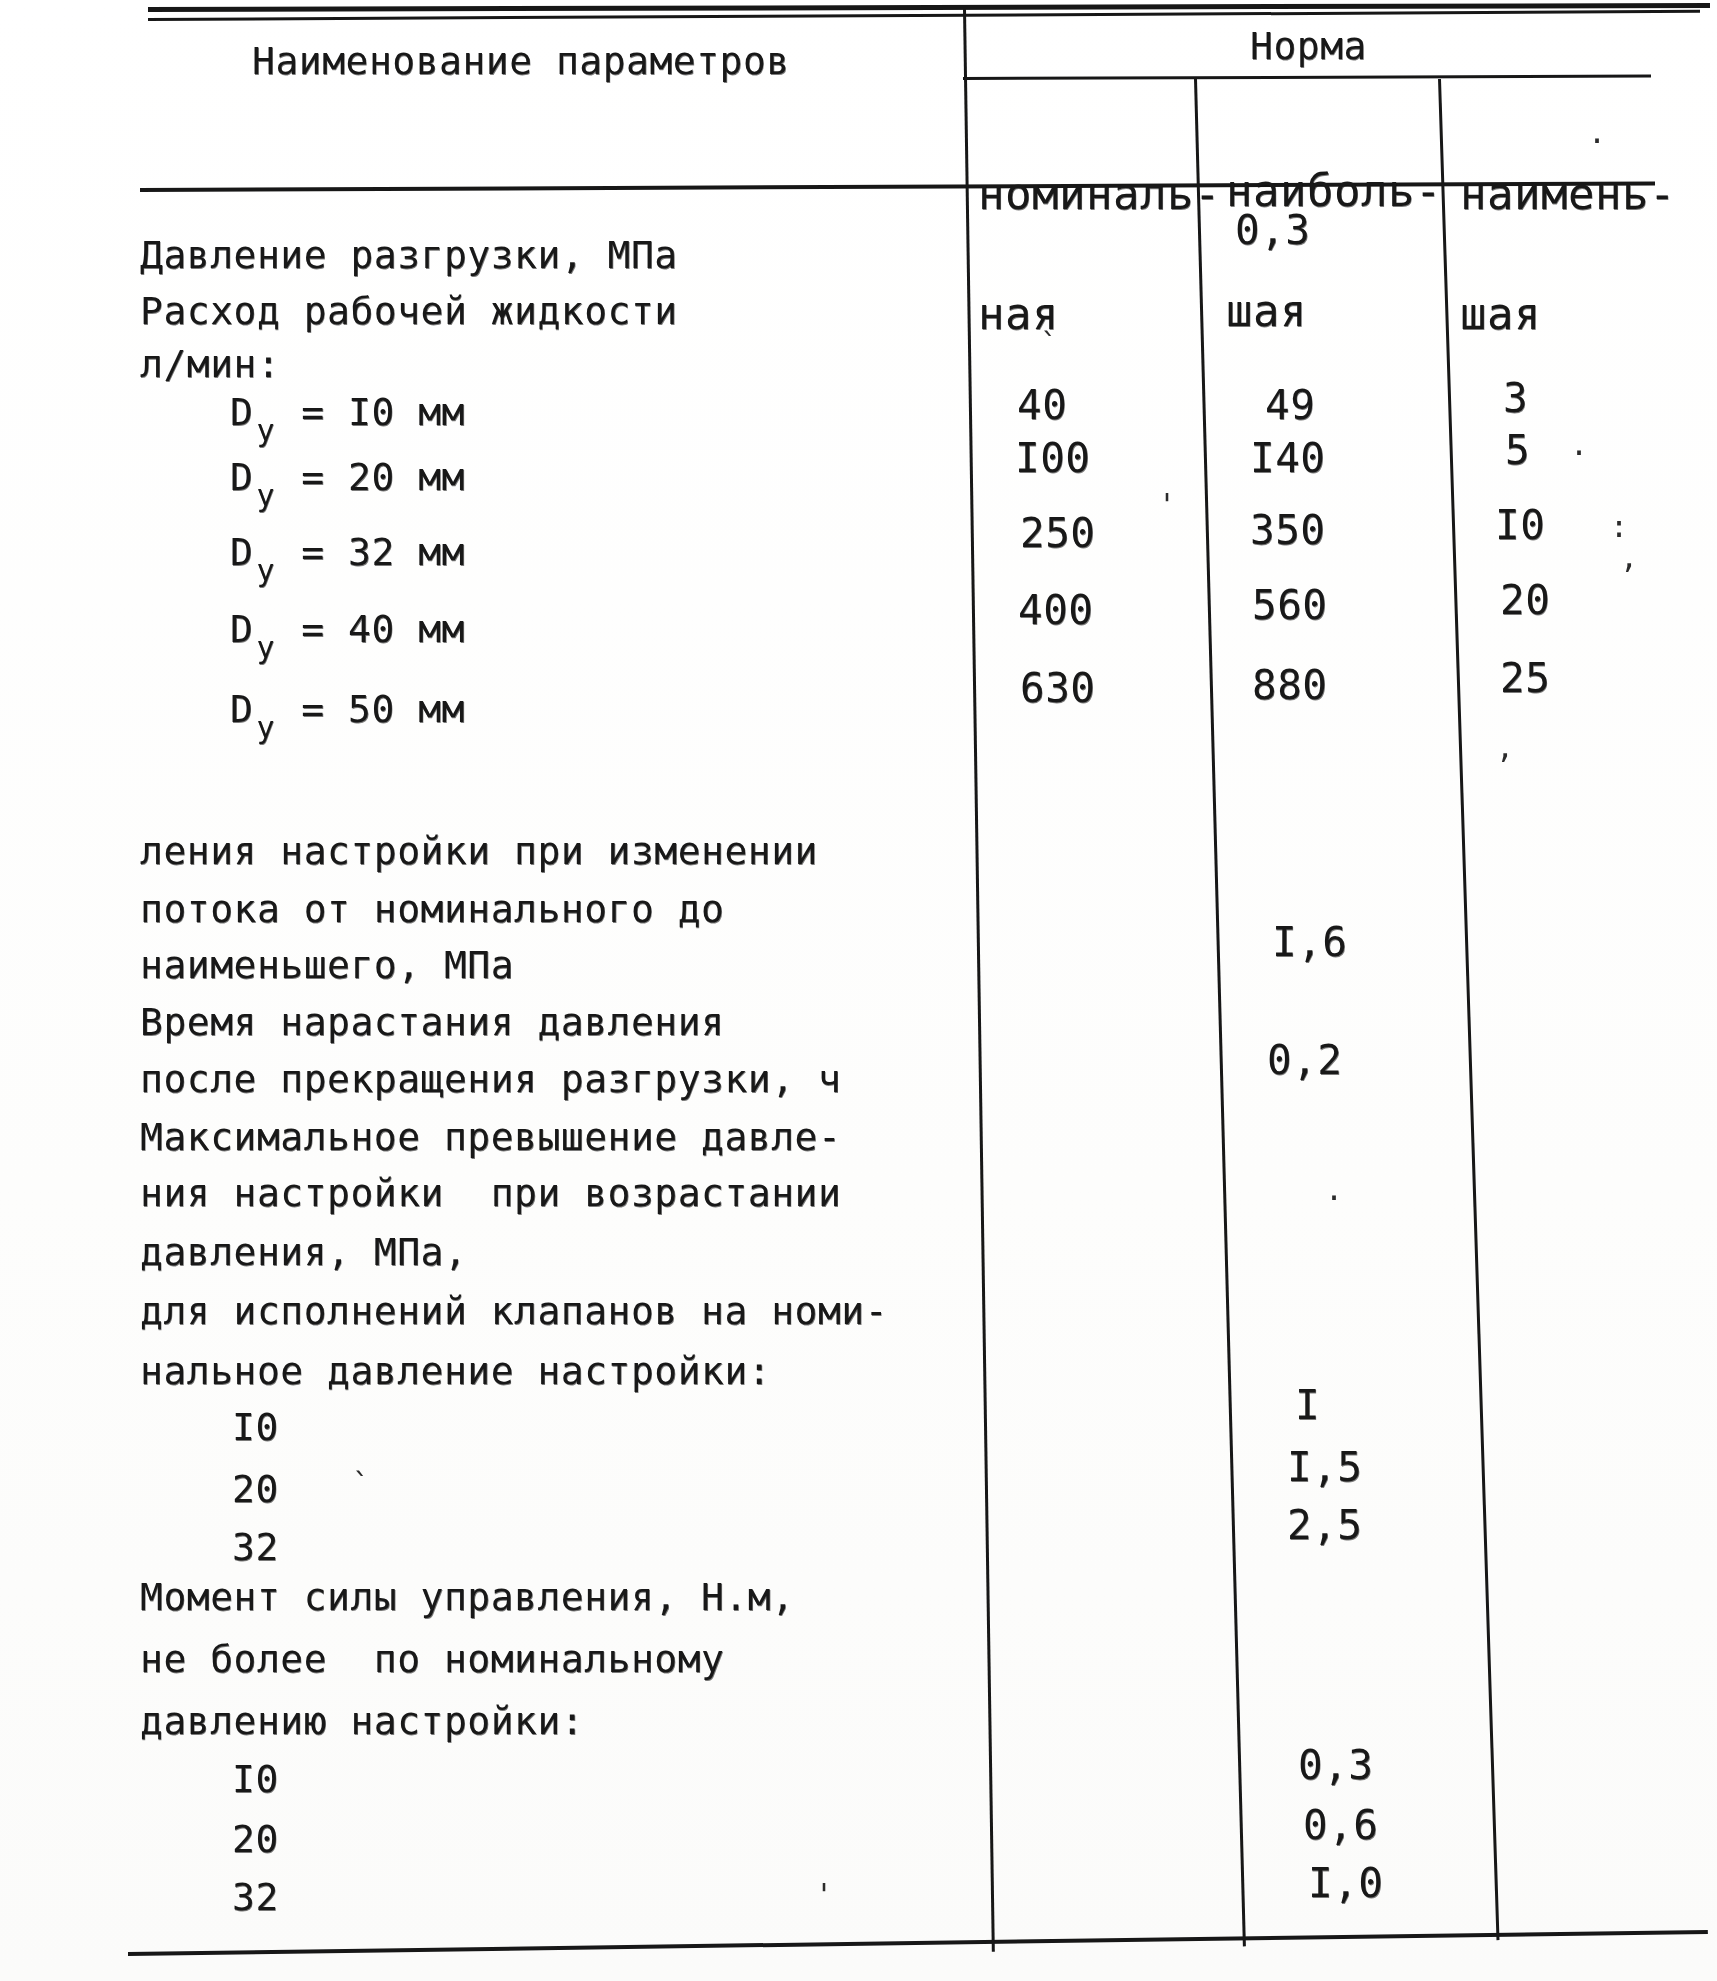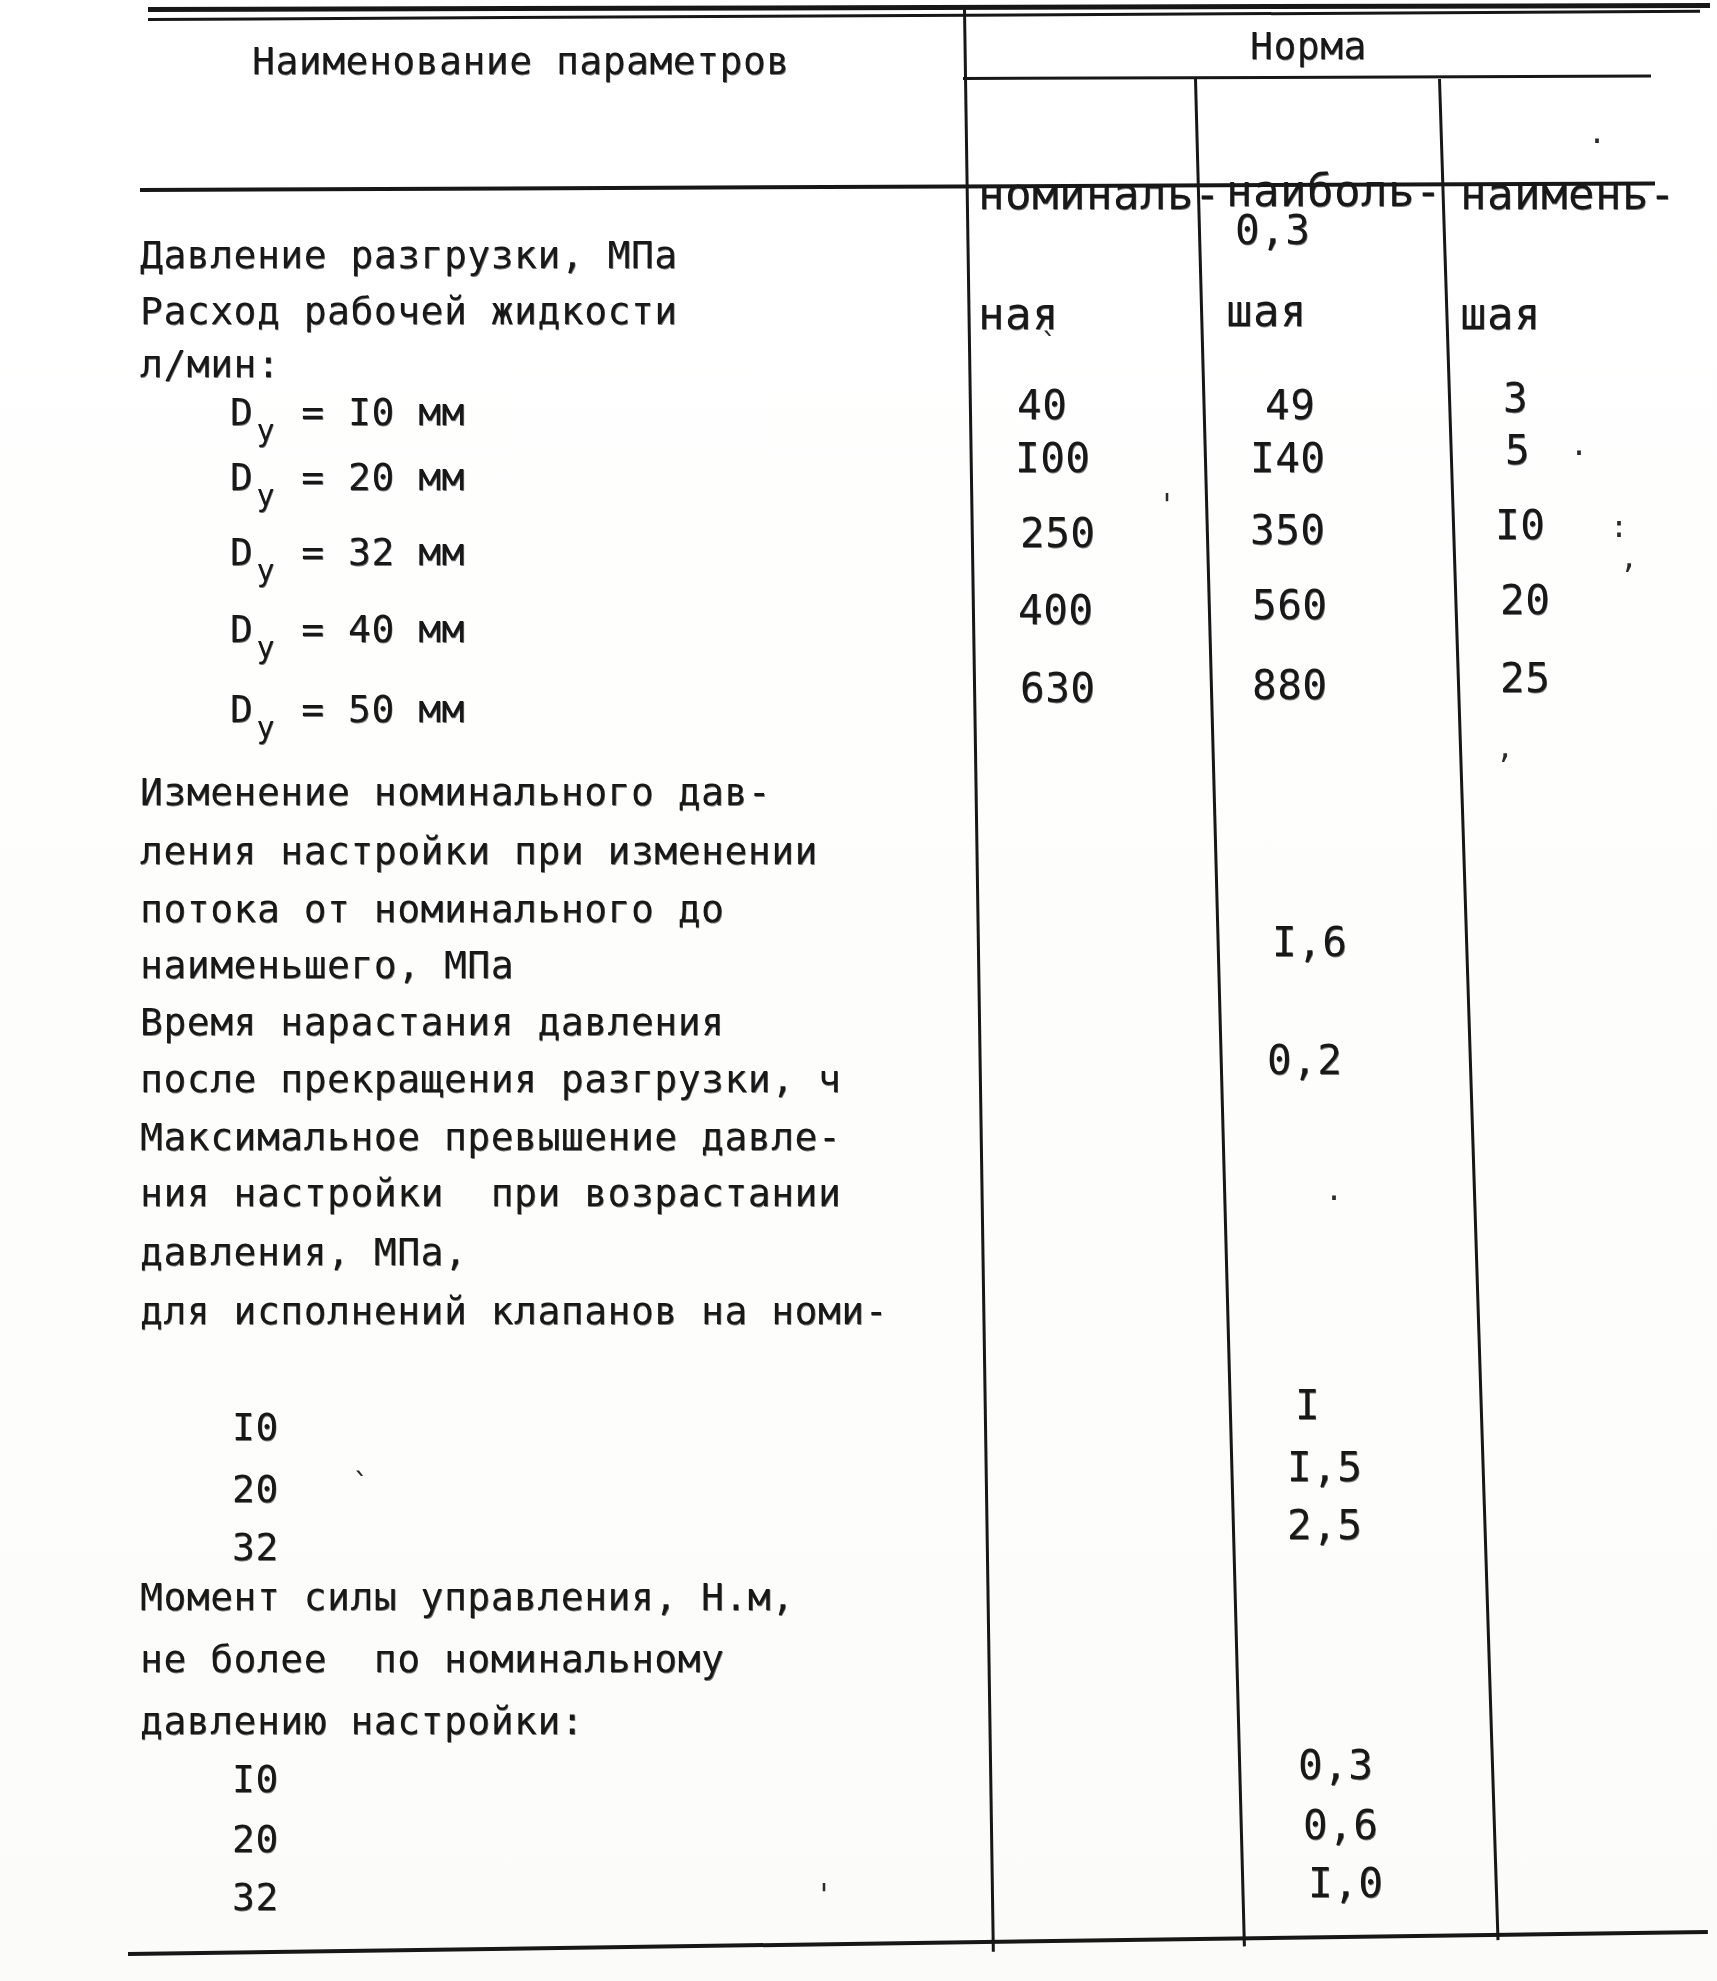--- a/index.html
+++ b/index.html
@@ -60,30 +60,30 @@
   <div class="t lbl" style="left:140px;top:236px">Давление разгрузки, МПа</div>
   <div class="t lbl" style="left:140px;top:292px">Расход рабочей жидкости</div>
   <div class="t lbl" style="left:140px;top:345px">л/мин:</div>
 
   <div class="t lbl" style="left:230px;top:393px"><span>D</span><span class="dsub">у</span><span> = I0 мм</span></div>
   <div class="t lbl" style="left:230px;top:458px"><span>D</span><span class="dsub">у</span><span> = 20 мм</span></div>
   <div class="t lbl" style="left:230px;top:533px"><span>D</span><span class="dsub">у</span><span> = 32 мм</span></div>
   <div class="t lbl" style="left:230px;top:610px"><span>D</span><span class="dsub">у</span><span> = 40 мм</span></div>
   <div class="t lbl" style="left:230px;top:690px"><span>D</span><span class="dsub">у</span><span> = 50 мм</span></div>
 
-  <div class="t lbl" style="left:140px;top:773px">Изменение номинального дав-</div>
   <div class="t lbl" style="left:140px;top:832px">ления настройки при изменении</div>
   <div class="t lbl" style="left:140px;top:890px">потока от номинального до</div>
   <div class="t lbl" style="left:140px;top:946px">наименьшего, МПа</div>
   <div class="t lbl" style="left:140px;top:1003px">Время нарастания давления</div>
   <div class="t lbl" style="left:140px;top:1060px">после прекращения разгрузки, ч</div>
   <div class="t lbl" style="left:140px;top:1118px">Максимальное превышение давле-</div>
   <div class="t lbl" style="left:140px;top:1174px">ния настройки  при возрастании</div>
   <div class="t lbl" style="left:140px;top:1233px">давления, МПа,</div>
   <div class="t lbl" style="left:140px;top:1292px">для исполнений клапанов на номи-</div>
+  <div class="t lbl" style="left:140px;top:1352px">нальное давление настройки:</div>
   <div class="t lbl" style="left:232px;top:1408px">I0</div>
   <div class="t lbl" style="left:232px;top:1470px">20</div>
   <div class="t lbl" style="left:232px;top:1528px">32</div>
   <div class="t lbl" style="left:140px;top:1640px">не более  по номинальному</div>
   <div class="t lbl" style="left:140px;top:1578px">Момент силы управления, Н.м,</div>
   <div class="t lbl" style="left:140px;top:1702px">давлению настройки:</div>
   <div class="t lbl" style="left:232px;top:1760px">I0</div>
   <div class="t lbl" style="left:232px;top:1820px">20</div>
   <div class="t lbl" style="left:232px;top:1878px">32</div>
 

